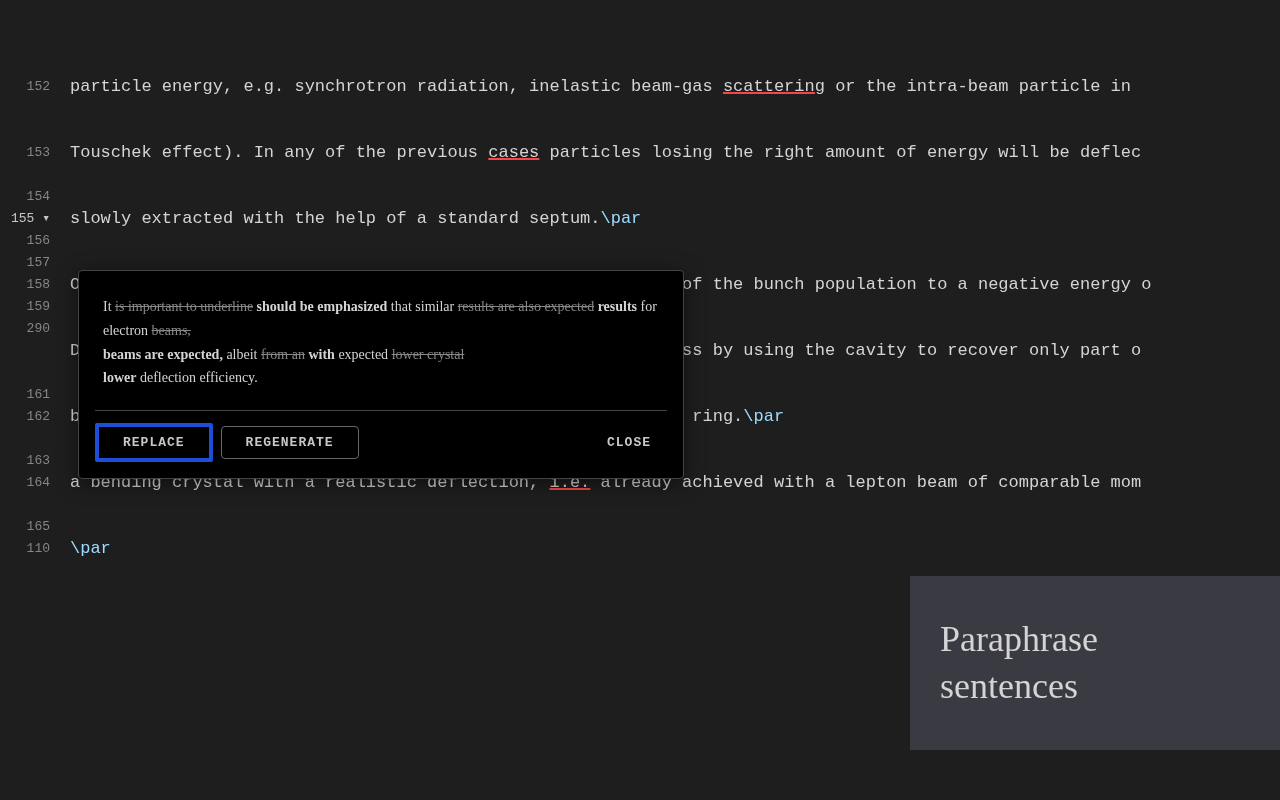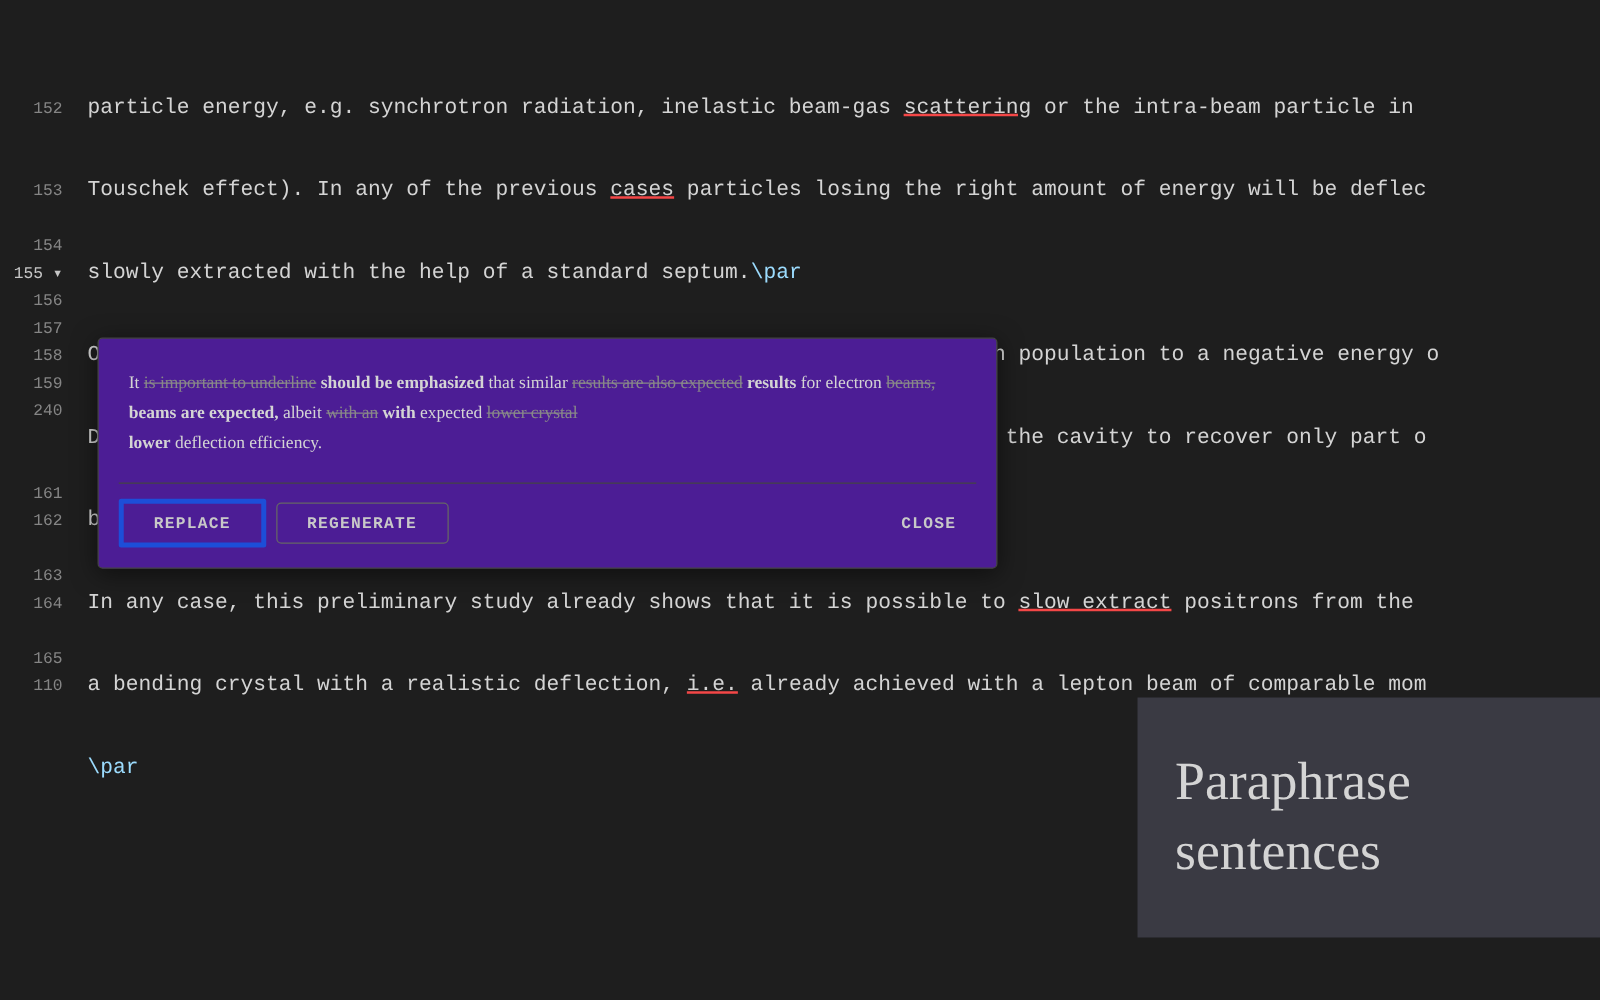--- a/index.html
+++ b/index.html
@@ -68,22 +68,22 @@
       text-decoration: underline;
       text-decoration-color: #f44747;
       text-decoration-thickness: 2px;
     }
 
     
     .popup-overlay {
       position: absolute;
       top: 260px;
       left: 78px;
-      width: 720px;
-      background: #4c1d95;
+      width: 606px;
+      background: #000000;
       border: 1px solid #444;
       border-radius: 4px;
       z-index: 100;
       box-shadow: 0 4px 20px rgba(0,0,0,0.5);
     }
 
     .popup-content {
       padding: 24px 24px 20px 24px;
       font-size: 14px;
       line-height: 1.7;
@@ -150,21 +150,21 @@
     
     .paraphrase-tooltip {
       position: absolute;
       bottom: 60px;
       right: 0px;
       width: 370px;
       background: rgba(60, 60, 70, 0.95);
       color: #d4d4d4;
       padding: 40px 30px;
       font-family: Georgia, serif;
-      font-size: 43px;
+      font-size: 36px;
       font-weight: 300;
       line-height: 1.3;
       z-index: 50;
     }
     .text-blue {
       color: #9cdcfe;
     }
 
     .separator {
       height: 1px;
@@ -185,21 +185,21 @@
     <div class="line-number"></div>
     <div class="line-number"></div>
     <div class="line-number">153</div>
     <div class="line-number"></div>
     <div class="line-number">154</div>
     <div class="line-number active">155 ▾</div>
     <div class="line-number">156</div>
     <div class="line-number">157</div>
     <div class="line-number">158</div>
     <div class="line-number">159</div>
-    <div class="line-number">240</div>
+    <div class="line-number">290</div>
     <div class="line-number"></div>
     <div class="line-number"></div>
     <div class="line-number">161</div>
     <div class="line-number">162</div>
     <div class="line-number"></div>
     <div class="line-number">163</div>
     <div class="line-number">164</div>
     <div class="line-number"></div>
     <div class="line-number">165</div>
     <div class="line-number">110</div>
@@ -217,23 +217,20 @@
       <span>slowly extracted with the help of a standard septum.<span class="text-blue">\par</span></span>
     </div>
     <div class="code-line">
       <span>One could consider the possibility of forcing the migration of the bunch population to a negative energy o</span>
     </div>
     <div class="code-line">
       <span>DA$<span class="text-blue">\Phi</span>$NE RF device, or even <span class="underline-red">slow</span> down this migration process by using the cavity to recover only part o</span>
     </div>
     <div class="code-line">
       <span>bunch and at the same time to keep the beam stable along the ring.<span class="text-blue">\par</span></span>
-    </div>
-    <div class="code-line">
-      <span>In any case, this preliminary study already shows that it is possible to <span class="underline-red">slow extract</span> positrons from the</span>
     </div>
     <div class="code-line">
       <span>a bending crystal with a realistic deflection, <span class="underline-red">i.e.</span> already achieved with a lepton beam of comparable mom</span>
     </div>
     <div class="code-line">
       <span><span class="text-blue">\par</span></span>
     </div>
 
     
     <div class="code-line">
@@ -259,21 +256,21 @@
     
     
     
     
   </div>
 
   <div class="popup-overlay">
     <div class="popup-content">
       <span>
         It <span class="strike">is important to underline</span> <span class="bold">should be emphasized</span> that similar <span class="strike">results are also expected</span> <span class="bold">results</span> for electron <span class="strike">beams,</span><br>
-        <span class="bold">beams are expected,</span> albeit <span class="strike">with an</span> <span class="bold">with</span> expected <span class="strike">lower crystal</span><br>
+        <span class="bold">beams are expected,</span> albeit <span class="strike">from an</span> <span class="bold">with</span> expected <span class="strike">lower crystal</span><br>
         <span class="bold">lower</span> deflection efficiency.
       </span>
     </div>
     <div class="separator"></div>
     <div class="popup-buttons">
       <button class="btn-replace">REPLACE</button>
       <button class="btn-regenerate">REGENERATE</button>
       <button class="btn-close">CLOSE</button>
     </div>
   </div>

